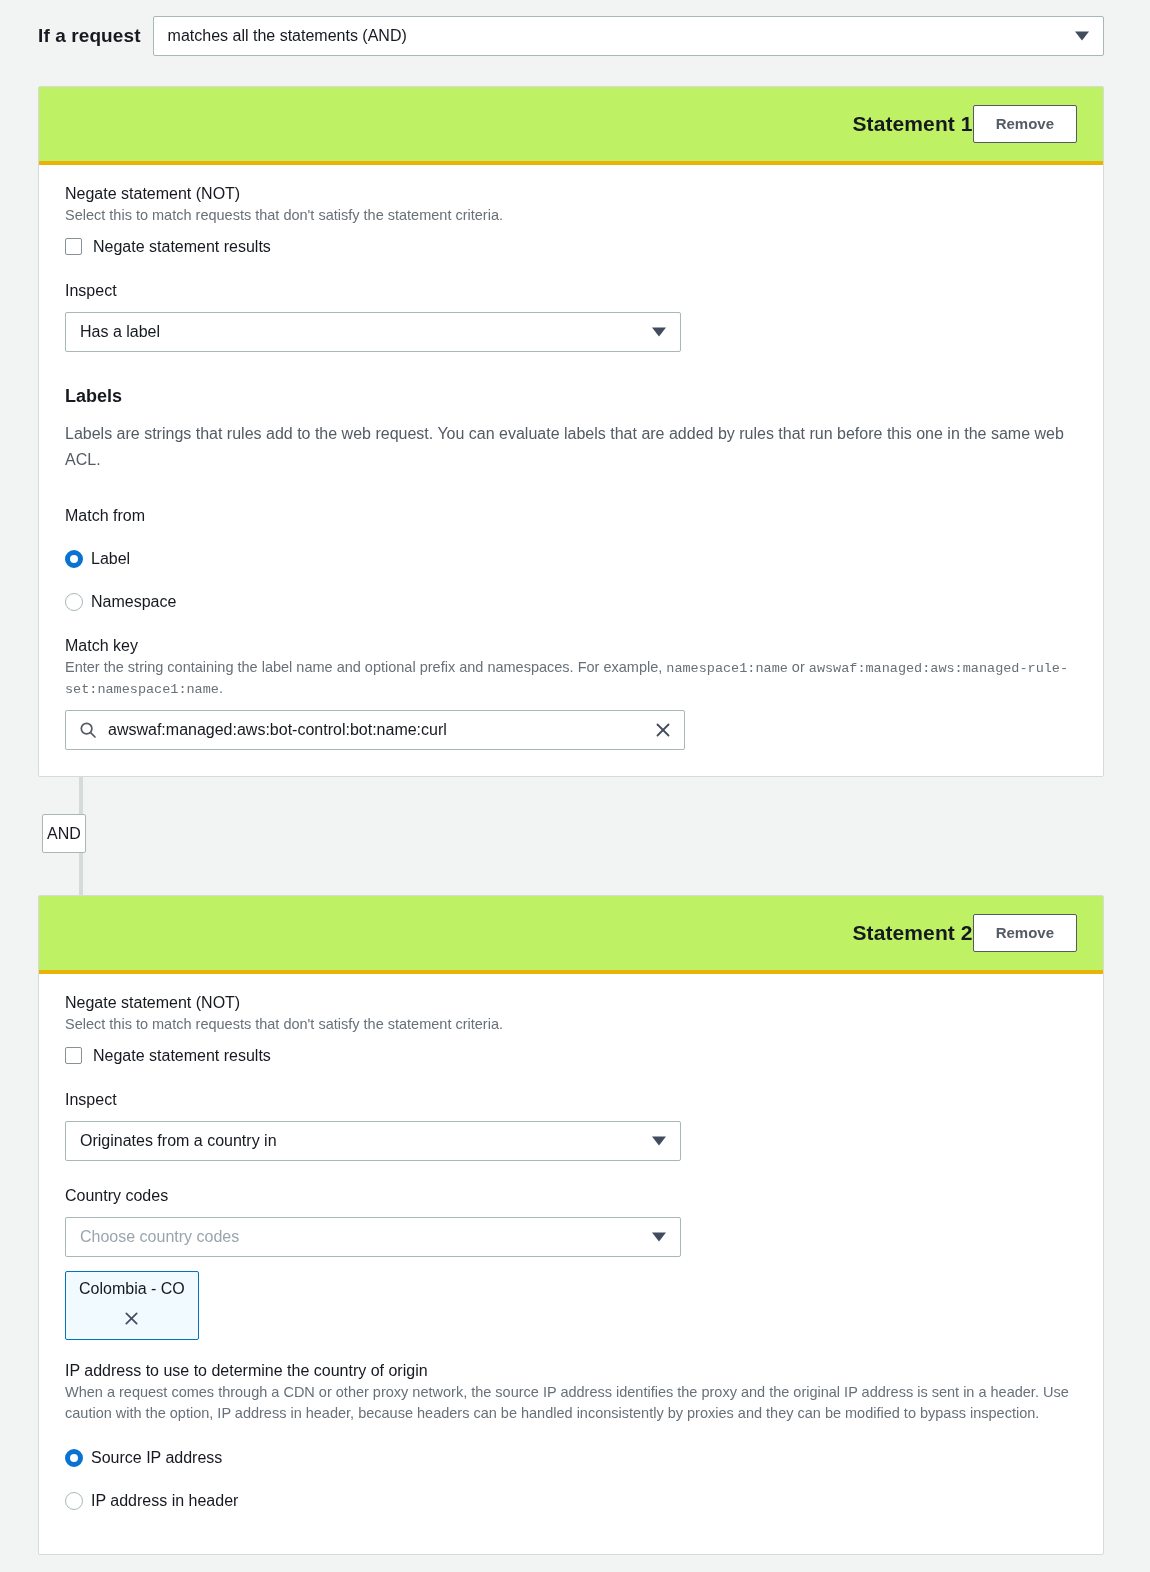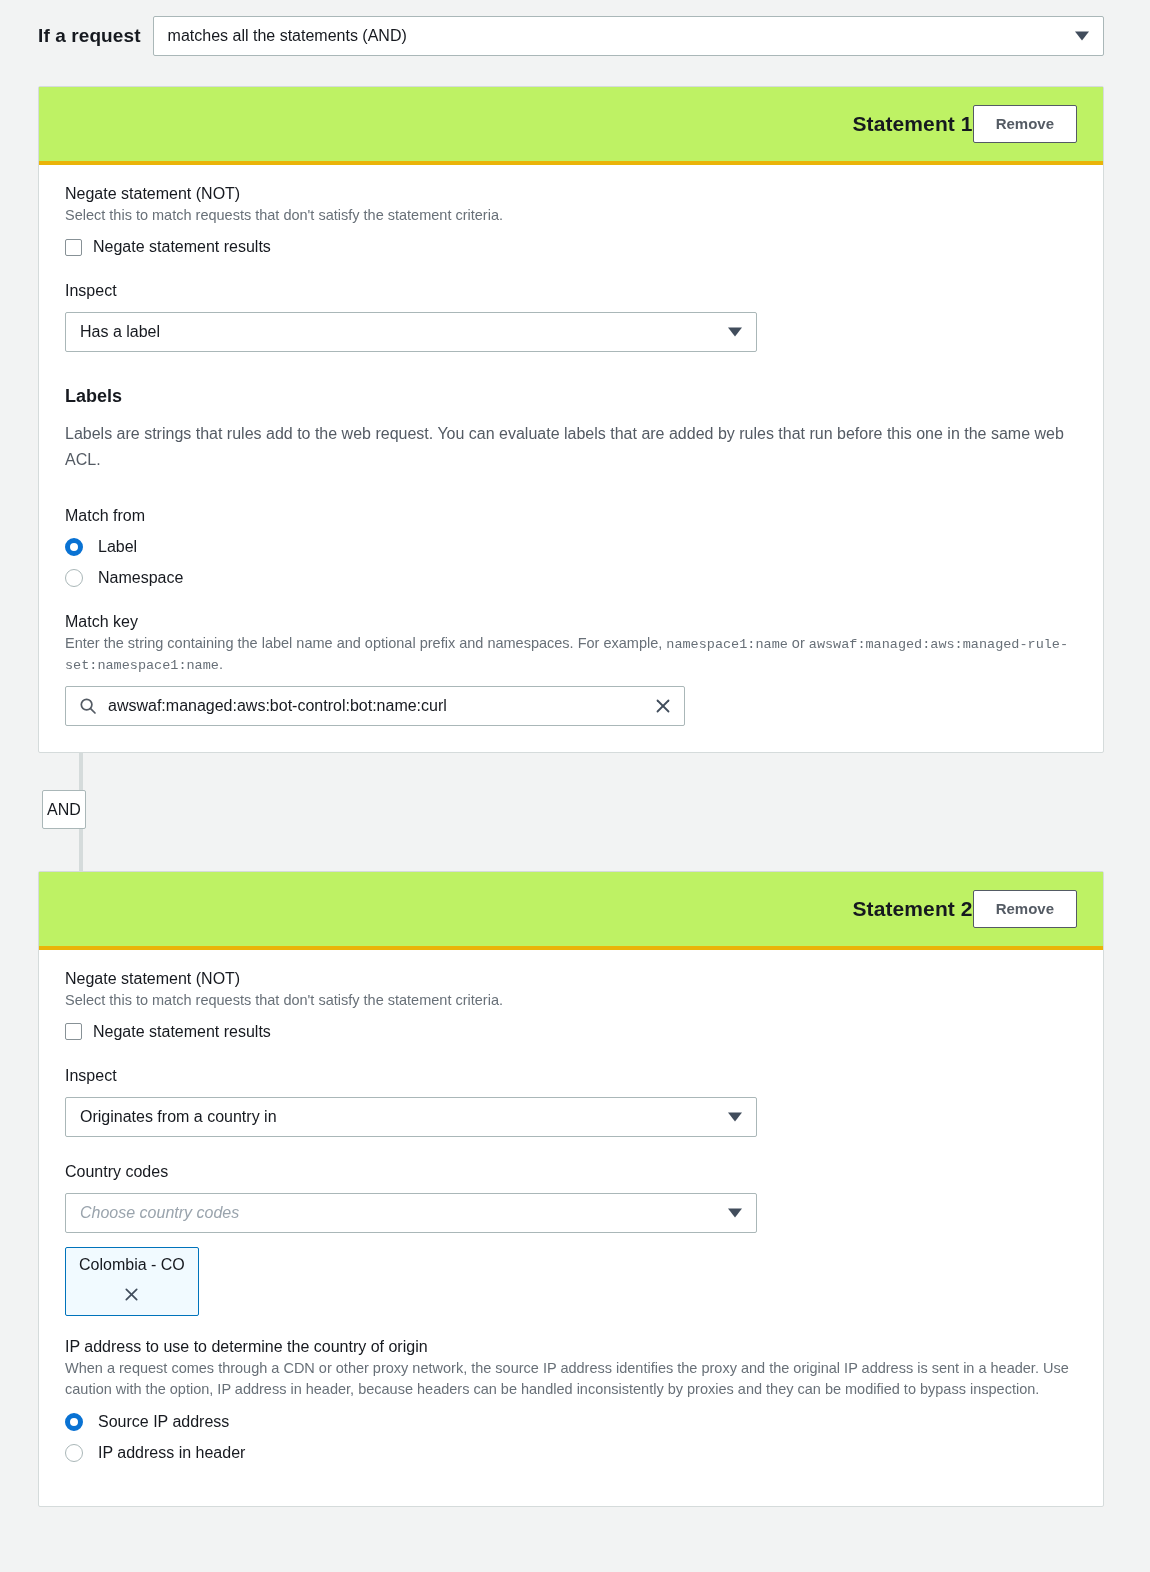--- a/index.html
+++ b/index.html
@@ -55,21 +55,20 @@
     right: 14px;
     top: 50%;
     transform: translateY(-50%);
     width: 0; height: 0;
     border-left: 7px solid transparent;
     border-right: 7px solid transparent;
     border-top: 9px solid #414d5c;
   }
   .select .placeholder {
     color: #9aa4ad;
-    font-style: italic;
   }
 
   
   .card {
     background: #ffffff;
     border: 1px solid #d5dbdb;
     border-radius: 2px;
     margin: 0 46px 0 38px;
   }
   .card-header {
@@ -137,57 +136,57 @@
   .gap-10 { height: 10px; }
   .gap-18 { height: 18px; }
   .gap-22 { height: 22px; }
   .gap-26 { height: 26px; }
   .gap-30 { height: 30px; }
   .gap-34 { height: 34px; }
 
   
   .check-row {
     display: flex;
-    align-items: center;
+    align-items: flex-start;
     gap: 11px;
     margin-top: 12px;
   }
   .checkbox {
     width: 17px; height: 17px;
     border: 1px solid #879196;
     border-radius: 2px;
     background: #fff;
     flex: none;
   }
   .check-label { font-size: 16px; color: #16191f; }
 
   
   .radio-row {
     display: flex;
     align-items: center;
-    gap: 15px;
-    margin-top: 13px;
+    gap: 8px;
+    margin-top: 25px;
   }
   .radio {
     width: 18px; height: 18px;
     border-radius: 50%;
     border: 1px solid #aab7b8;
     background: #fff;
     flex: none;
     position: relative;
   }
   .radio.checked {
     border: 5px solid #0972d3;
     background: #fff;
   }
   .radio-label { font-size: 16px; color: #16191f; }
 
   
   .select.narrow {
-    width: 692px;
+    width: 616px;
     flex: none;
     height: 40px;
   }
 
   
   .textinput {
     position: relative;
     width: 620px;
     height: 40px;
     background: #fff;

